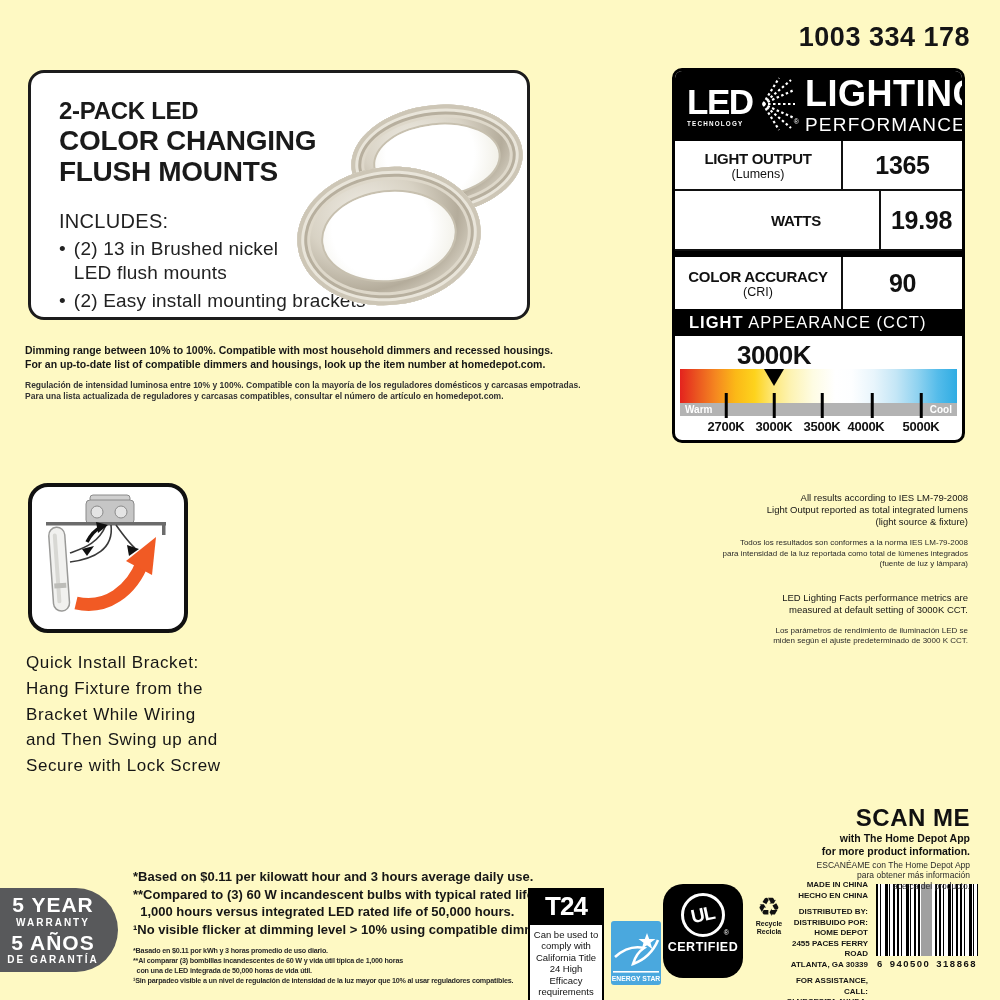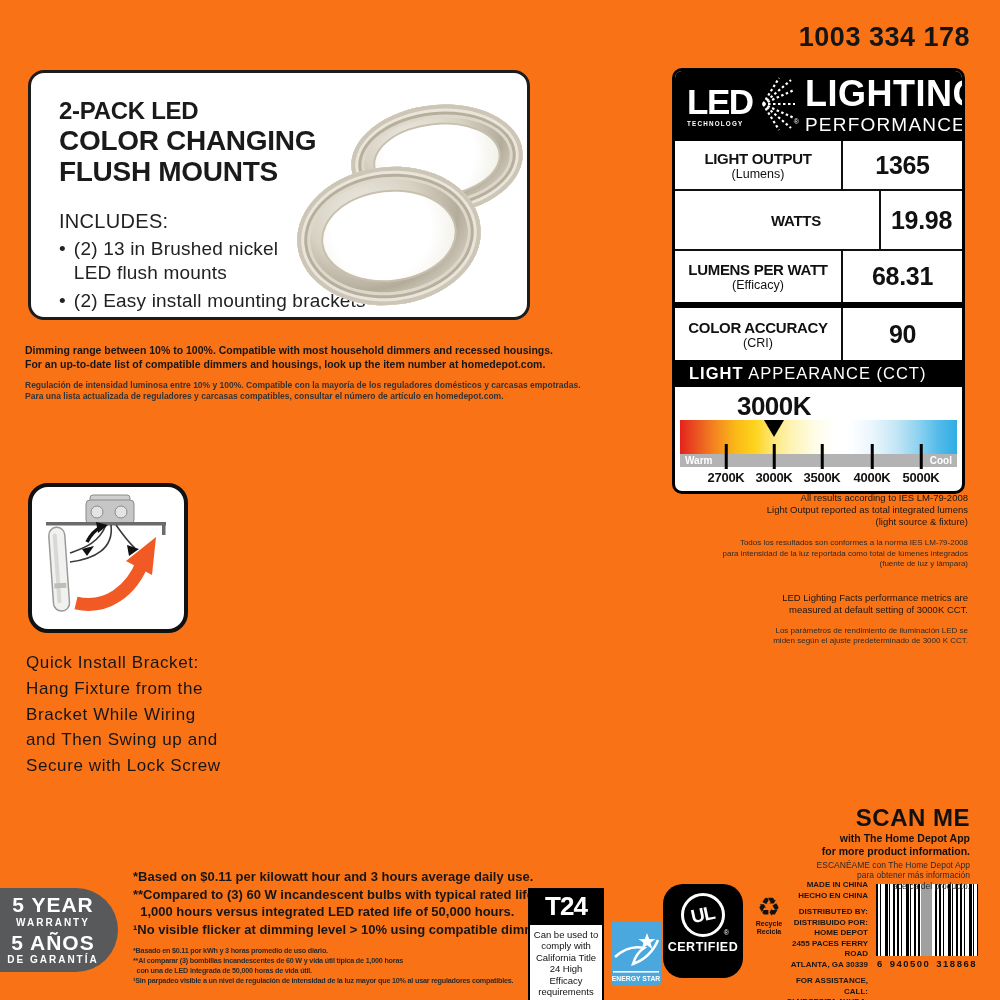--- a/index.html
+++ b/index.html
@@ -1,18 +1,18 @@
 <!DOCTYPE html>
 <html><head>
 <meta charset="utf-8">
 <style>
   * { margin:0; padding:0; box-sizing:border-box; }
   html,body { background:#fff; }
   body { font-family:"Liberation Sans", sans-serif; color:#111; }
-  .page { position:relative; width:1000px; height:1000px; background:#f97316; overflow:hidden; }
+  .page { position:relative; width:1000px; height:1000px; background:#fef9c3; overflow:hidden; }
   .ml { white-space:pre-line; }
 
   
   .prodnum { position:absolute; top:22px; right:30px; font-size:27px; font-weight:700; letter-spacing:.5px; color:#151515; }
 
   
   .title-box { position:absolute; left:28px; top:70px; width:502px; height:250px; border:3px solid #1c1c1c; border-radius:16px; background:#fff; }
   .title-inner { position:relative; width:100%; height:100%; padding:24px 0 0 28px; }
   .tb-line1 { font-size:24px; font-weight:700; letter-spacing:-.3px; color:#1a1a1a; }
   .tb-line2 { font-size:28px; font-weight:800; letter-spacing:-.3px; color:#1a1a1a; line-height:1.12; }
@@ -199,27 +199,20 @@
         <div class="sub">(Lumens)</div>
       </div>
       <div class="fv">1365</div>
     </div>
     <div class="frow r2">
       <div class="fl">
         <div class="main">WATTS</div>
       </div>
       <div class="fv">19.98</div>
     </div>
-    <div class="frow r3" style="border-bottom:none;">
-      <div class="fl">
-        <div class="main">LUMENS PER WATT</div>
-        <div class="sub">(Efficacy)</div>
-      </div>
-      <div class="fv">68.31</div>
-    </div>
     <div class="thicksep"></div>
     <div class="frow r4 last">
       <div class="fl">
         <div class="main">COLOR ACCURACY</div>
         <div class="sub">(CRI)</div>
       </div>
       <div class="fv">90</div>
     </div>
 
     <div class="cct-header">
@@ -234,21 +227,21 @@
         <span>Cool</span>
       </div>
       <div class="cct-tick" style="left:51px"></div>
       <div class="cct-tick" style="left:99px"></div>
       <div class="cct-tick" style="left:147px"></div>
       <div class="cct-tick" style="left:197px"></div>
       <div class="cct-tick" style="left:246px"></div>
       <span class="cct-lbl" style="left:51px">2700K</span>
       <span class="cct-lbl" style="left:99px">3000K</span>
       <span class="cct-lbl" style="left:147px">3500K</span>
-      <span class="cct-lbl" style="left:197px">4000K</span>
+      <span class="cct-lbl" style="left:191px">4000K</span>
       <span class="cct-lbl" style="left:246px">5000K</span>
     </div>
   </div>
 
   <div class="notes">
     <div class="note-en ml">All results according to IES LM-79-2008
 Light Output reported as total integrated lumens
 (light source &amp; fixture)</div>
     <div class="note-es ml">Todos los resultados son conformes a la norma IES LM-79-2008
 para intensidad de la luz reportada como total de lúmenes integrados

